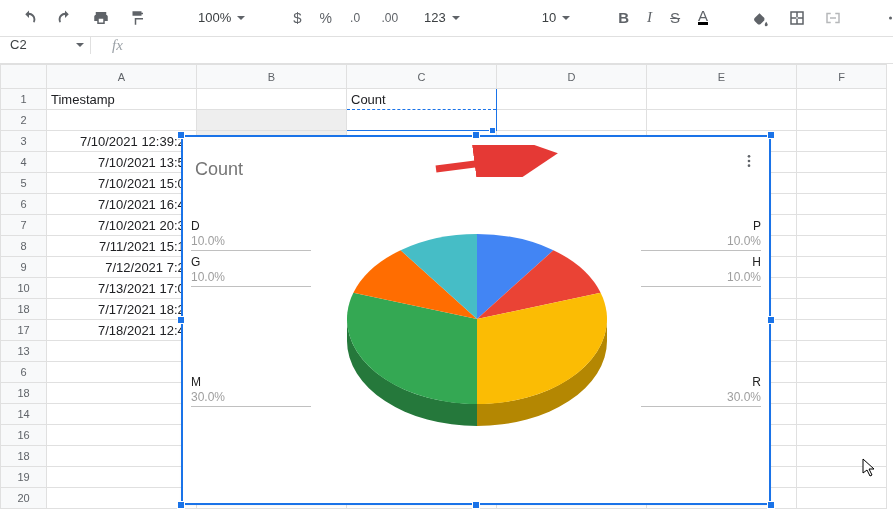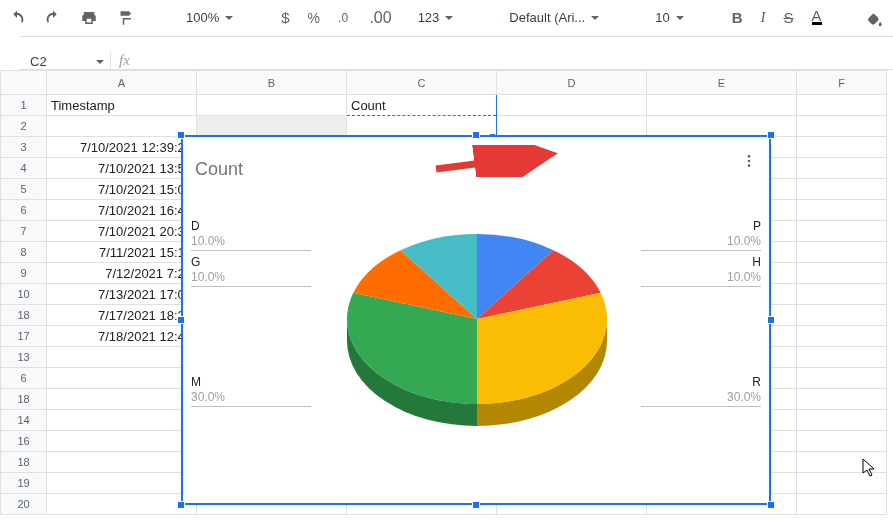--- a/index.html
+++ b/index.html
@@ -1,30 +1,30 @@
 <!DOCTYPE html>
 <html><head>
 <meta charset="utf-8">
 <style>
   * { box-sizing: border-box; margin: 0; padding: 0; }
   body { font-family: Arial, sans-serif; font-size: 13px; color: #202124; background: #fff; overflow: hidden; width: 893px; height: 524px; position: relative; }
 
   
-  .toolbar { display: flex; align-items: center; height: 36px; padding: 0 8px; gap: 18px; border-bottom: 1px solid #fff; }
+  .toolbar { display: flex; align-items: center; height: 36px; padding: 0 20px; gap: 18px; border-bottom: 1px solid #fff; }
   .tb-btn { width: 28px; height: 28px; display: flex; align-items: center; justify-content: center; color: #5f6368; border-radius: 2px; cursor: pointer; }
   .tb-btn svg { width: 18px; height: 18px; fill: #5f6368; }
   .tb-sep { width: 1px; height: 20px; background: #dadce0; margin: 0 4px; }
   .tb-select { display: flex; align-items: center; height: 24px; padding: 0 4px 0 8px; color: #3c4043; font-size: 13px; gap: 6px; cursor: pointer; }
   .tb-select .chev { width: 0; height: 0; border-left: 4px solid transparent; border-right: 4px solid transparent; border-top: 4px solid #5f6368; }
 
   
-  .fbar { display: flex; align-items: flex-end; height: 34px; border-top: 1px solid #e0e0e0; border-bottom: 1px solid #e0e0e0; margin-left: 20px; }
+  .fbar { display: flex; align-items: flex-start; height: 28px; border-top: 1px solid #e0e0e0; border-bottom: 1px solid #e0e0e0; }
   .namebox { width: 90px; display: flex; align-items: center; padding: 0 6px 0 10px; color: #3c4043; font-size: 13px; justify-content: space-between; }
   .namebox .chev { width: 0; height: 0; border-left: 4px solid transparent; border-right: 4px solid transparent; border-top: 4px solid #5f6368; }
-  .fx { width: 40px; color: #9aa0a6; font-style: italic; font-family: "Times New Roman", serif; font-size: 15px; padding-left: 8px; border-left: 1px solid #e0e0e0; }
+  .fx { width: 40px; color: #9aa0a6; font-style: italic; font-family: "Times New Roman", serif; font-size: 15px; padding-left: 21px; border-left: 1px solid #e0e0e0; }
   .formula-input { flex: 1; height: 100%; border: none; outline: none; font-size: 13px; padding: 0 6px; }
 
   
   .grid-wrap { position: relative; }
   .grid { border-collapse: collapse; table-layout: fixed; }
   .grid th, .grid td { border: 1px solid #e0e0e0; font-weight: normal; }
   .grid .corner { width: 46px; height: 24px; background: #f8f9fa; }
   .grid .colh { height: 24px; background: #f8f9fa; color: #5f6368; font-size: 11px; text-align: center; }
   .grid .rowh { width: 46px; background: #f8f9fa; color: #5f6368; font-size: 11px; text-align: center; height: 21px; }
   .grid td.cell { height: 21px; padding: 0 4px; font-size: 13px; color: #202124; vertical-align: middle; }
@@ -104,31 +104,27 @@
   <div class="tb-btn">
       <span style="font-size:15px;color:#5f6368;">$</span>
     </div>
   <div class="tb-btn">
       <span style="font-size:14px;color:#5f6368;">%</span>
     </div>
   <div class="tb-btn">
       <span style="font-size:12px;color:#5f6368;">.0&nbsp;</span>
     </div>
   <div class="tb-btn">
-      <span style="font-size:16px;color:#5f6368;">.00</span>
+      <span style="font-size:12px;color:#5f6368;">.00</span>
     </div>
   <div class="tb-select">
       <span>123</span>
       <span class="chev"></span>
     </div>
   <div class="tb-sep"></div>
-  <div class="tb-select" style="width:110px">
-      <span style="white-space:nowrap;overflow:hidden;">Default (Ari...</span>
-      <span class="chev"></span>
-    </div>
   <div class="tb-sep"></div>
   <div class="tb-select" style="width:44px;justify-content:space-between;">
       <span>10</span>
       <span class="chev"></span>
     </div>
   <div class="tb-sep"></div>
   <div class="tb-btn">
       <span style="font-weight:bold;font-size:15px;color:#5f6368;">B</span>
     </div>
   <div class="tb-btn">

